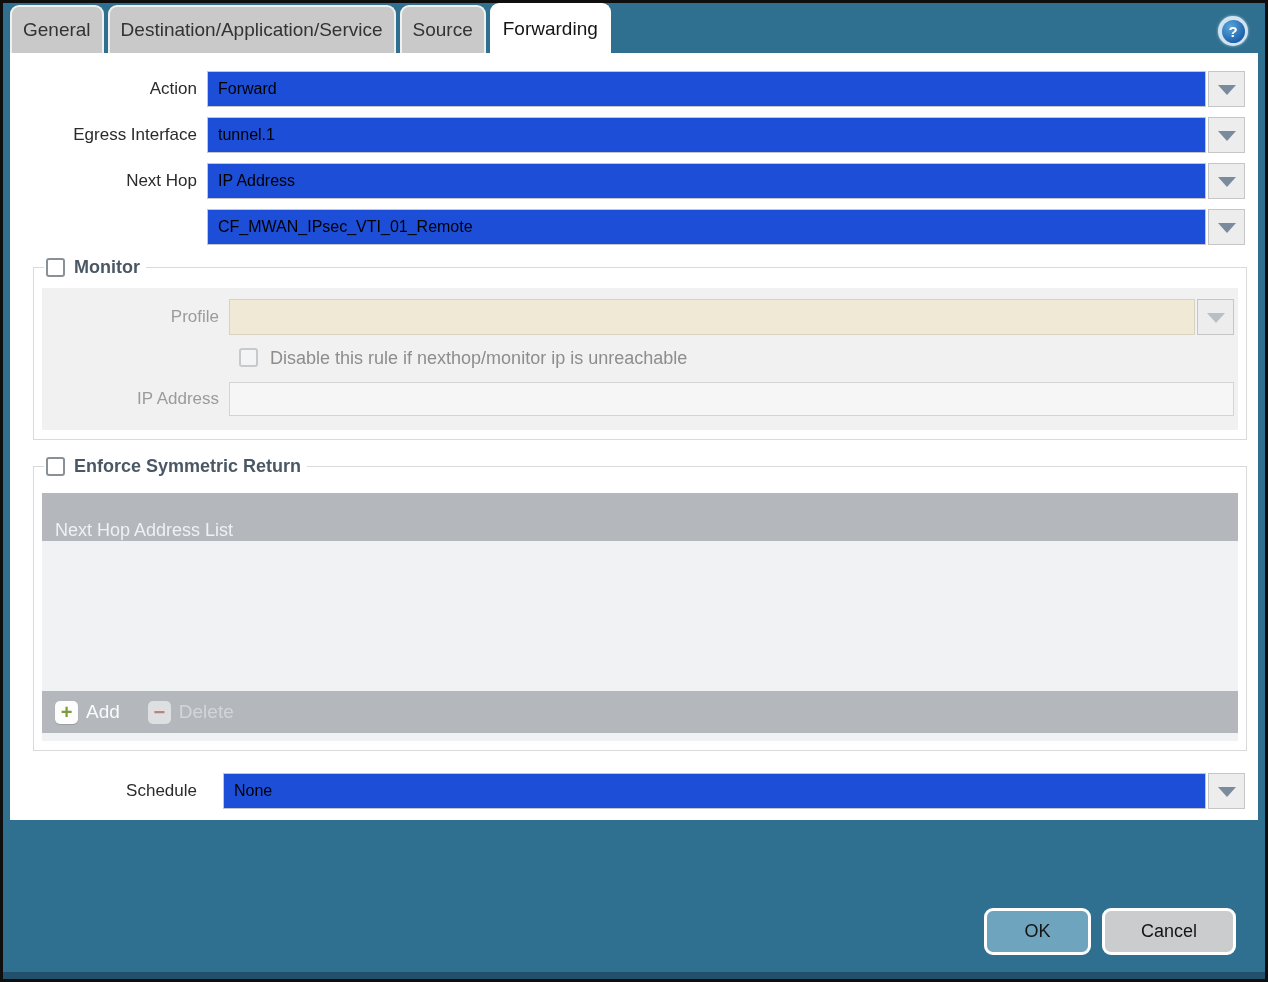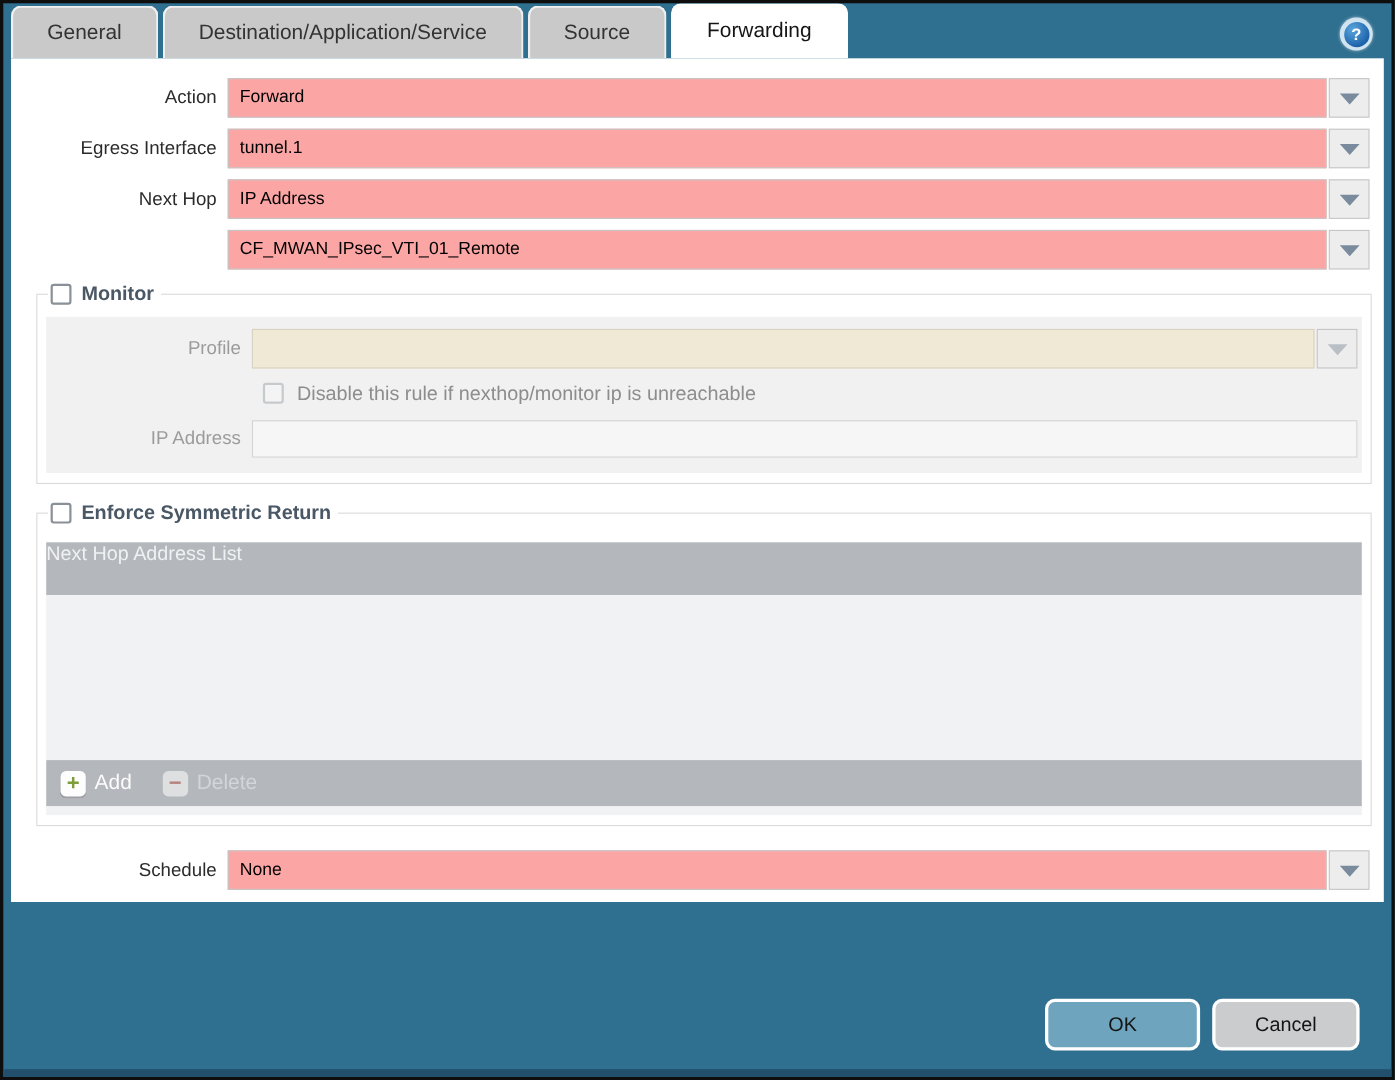--- a/index.html
+++ b/index.html
@@ -26,41 +26,41 @@
     width:23px; height:23px; border-radius:50%;
     background:radial-gradient(circle at 35% 30%, #5aa6dc, #1b5fa8 75%);
     color:#fff; font-weight:bold; font-size:15px; display:flex; align-items:center; justify-content:center;
   }
 
   .tabs{ display:flex; align-items:flex-end; padding-left:7px; height:50px; gap:4px; }
   .tab{
     background: var(--tab-gray,#C9C9C9); color:#333;
     border:2px solid #f0f0f0; border-bottom:none;
     border-radius:9px 9px 0 0;
-    height:48px; display:flex; align-items:center; padding:0 31px;
+    height:48px; display:flex; align-items:center; padding:0 11px;
     font-size:19px; cursor:pointer; white-space:nowrap;
   }
   .tab.active{
     background:#fff; color:#151515; border-color:#fff; height:50px; z-index:2;
   }
 
   .content{
     margin:0 7px; background:#fff; height:767px; padding-top:18px;
     position:relative;
   }
 
   .row{ display:flex; align-items:center; margin-bottom:10px; }
   .row .lbl{
     width:197px; flex-shrink:0; text-align:right; padding-right:10px;
     font-size:17px; color:#2b2b2b;
   }
   .fld{ flex:1; display:flex; height:36px; margin-right:13px; }
   .fld input[type=text]{
     flex:1; border:1px solid #c6c6c6; font-size:16px; padding:0 10px;
-    color:#000; background:#fca5a5; outline:none; min-width:0;
+    color:#000; background:#1d4ed8; outline:none; min-width:0;
     font-family:"Liberation Sans", sans-serif;
   }
   .ddbtn{
     width:37px; margin-left:2px; border:1px solid #c6c6c6; background:#ededed;
     display:flex; align-items:center; justify-content:center; cursor:pointer; flex-shrink:0;
   }
   .ddbtn svg{ display:block; }
   .ddbtn.disabled{ cursor:default; }
 
   fieldset{
@@ -86,53 +86,53 @@
   .dis-input{
     flex:1; border:1px solid #d4d4d4; background:#f6f6f6; height:34px;
   }
   .cb-row{
     display:flex; align-items:flex-start; gap:12px; margin:13px 0 12px 197px;
     color:#8d8d8d; font-size:18px;
   }
 
   .grid{ margin-top:6px; }
   .grid-head{
-    height:48px; background:var(--table-gray,#B4B8BC); display:flex; align-items:flex-start;
-    color:#eff1f2; font-size:18px;
+    height:48px; background:var(--table-gray,#B4B8BC); display:flex; align-items:flex-end;
+    padding-left:13px; color:#eff1f2; font-size:18px;
   }
   .grid-body{ height:150px; background:var(--table-body,#F1F2F3); }
   .grid-foot{
     height:42px; background:var(--table-gray,#B4B8BC); display:flex; align-items:center;
     gap:28px; padding-left:13px;
   }
   .grid-strip{ height:8px; background:var(--table-body,#F1F2F3); }
   .tool-btn{ display:flex; align-items:center; gap:8px; font-size:19px; cursor:pointer; }
   .tool-btn.disabled{ cursor:default; }
   .badge{
     width:23px; height:23px; border-radius:5px; background:#fdfdfd;
     display:flex; align-items:center; justify-content:center;
     font-size:20px; font-weight:bold; line-height:1;
     box-shadow:0 1px 1px rgba(0,0,0,.15);
   }
   .badge.plus{ color:var(--add-green,#7F9C3A); }
   .badge.minus{ color:var(--delete-red,#B5827D); background:rgba(255,255,255,.55); box-shadow:none; }
   .tool-btn .tlabel{ color:#fbfbfb; }
   .tool-btn.disabled .tlabel{ color:#d3d5d7; }
 
-  .sched{ margin-top:22px; }
+  .sched{ margin-top:22px;gap:16px; }
 
   .footer-btns{
     position:absolute; bottom:24px; right:29px; display:flex; gap:11px;
   }
   .btn{
     height:47px; border:3px solid #fff; border-radius:9px;
     font-size:18px; color:#141414; display:flex; align-items:center; justify-content:center;
     cursor:pointer; font-family:"Liberation Sans", sans-serif;
   }
-  .btn.ok{ width:141px; background:var(--ok-blue,#6FA4BE); }
+  .btn.ok{ width:107px; background:var(--ok-blue,#6FA4BE); }
   .btn.cancel{ width:134px; background:var(--cancel-gray,#CACCCE); }
 
   .bottom-strip{
     position:absolute; left:0; right:0; bottom:0; height:7px; background:#224F6B;
   }
 </style>
 </head>
 <body>
 
 <div class="dialog">

